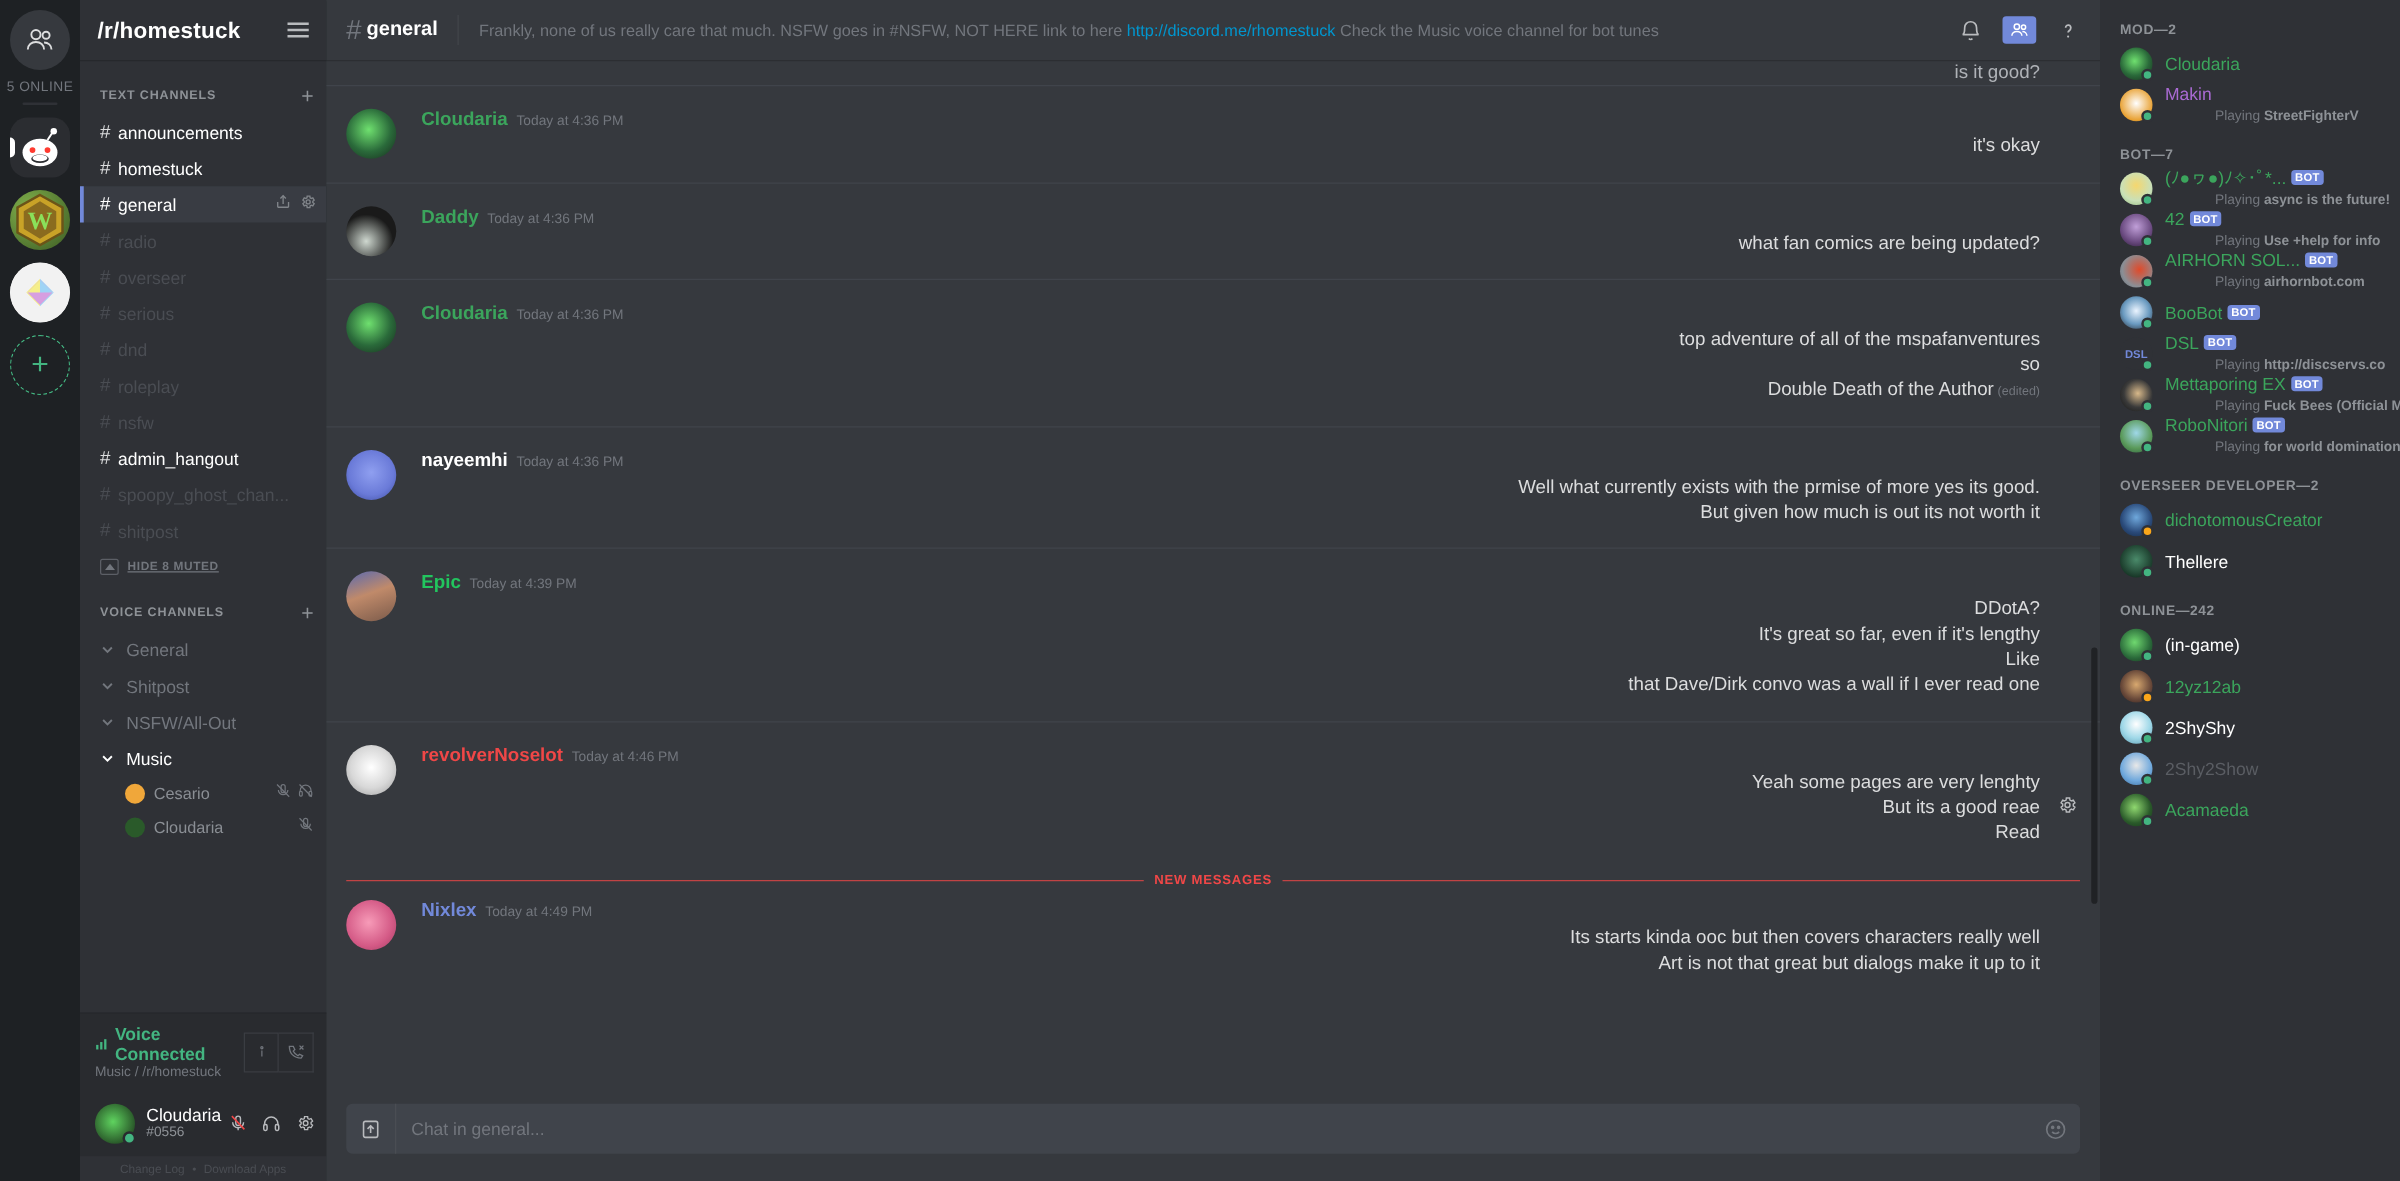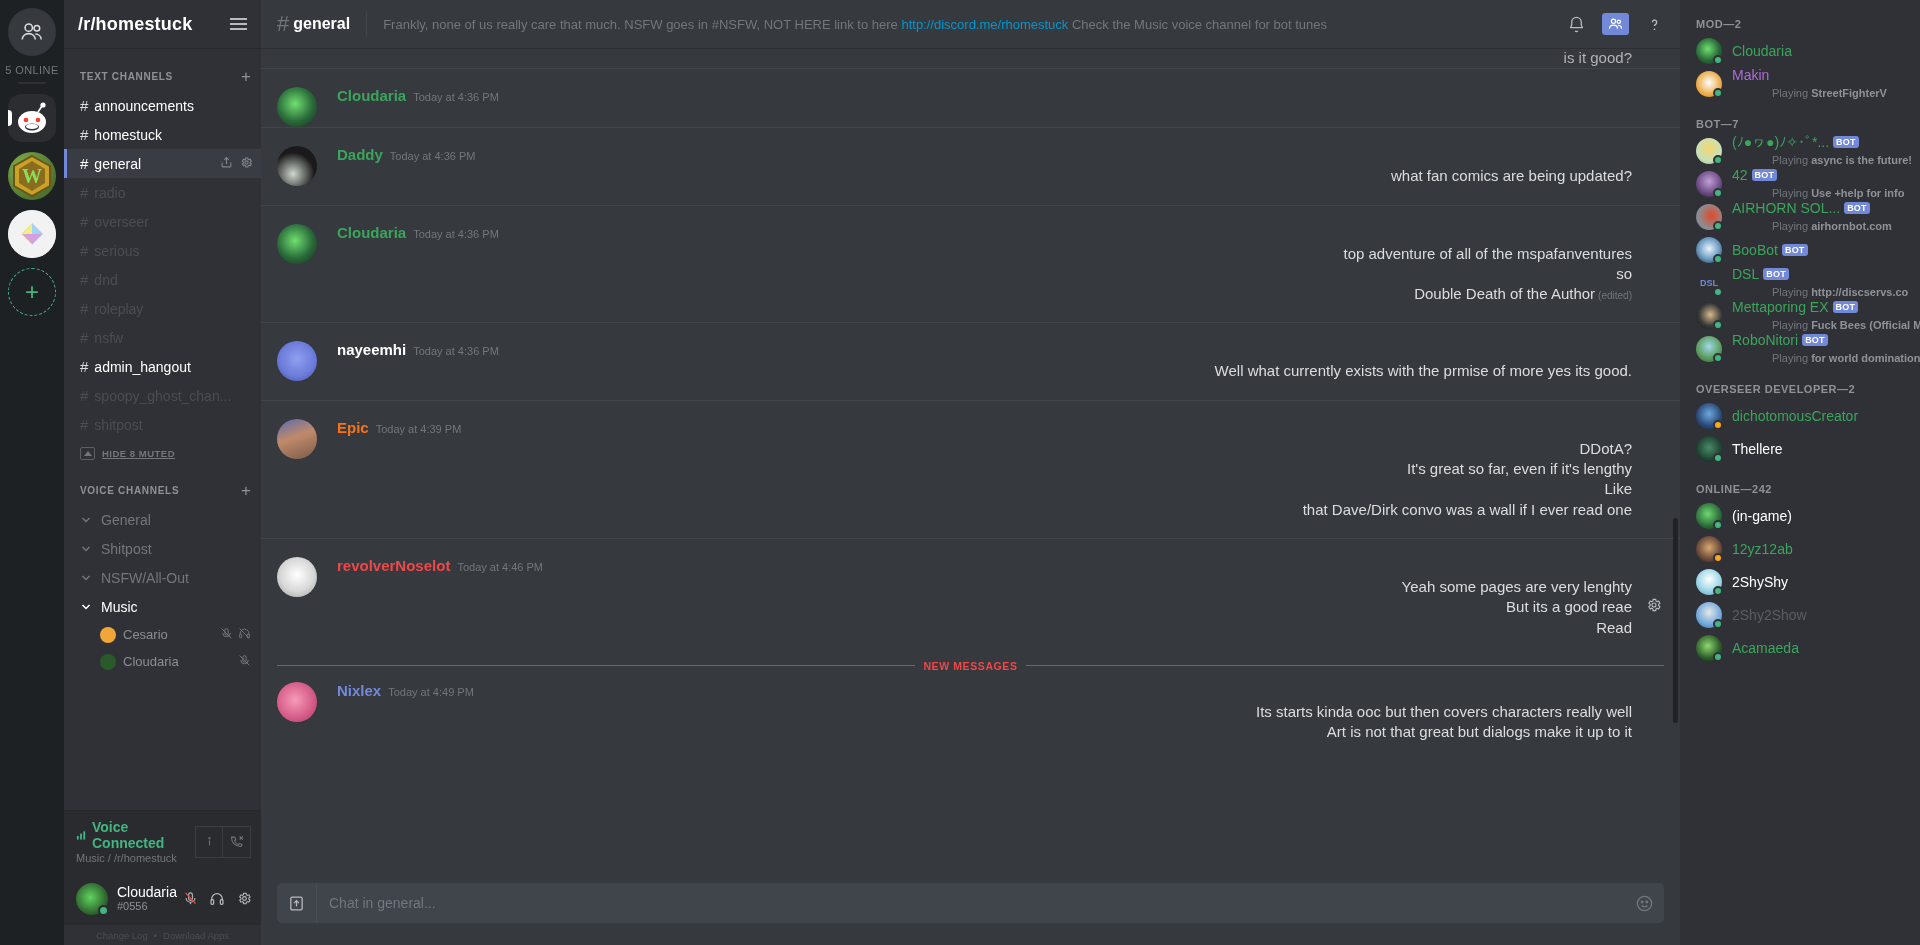--- a/index.html
+++ b/index.html
@@ -549,20 +549,21 @@
         </div>
 
         <div class="msg">
           <div class="msg-inner">
             <div class="msg-avatar" style="background:radial-gradient(circle at 45% 42%, #6fe06f 0%, #2a6a3a 55%, #16281c 100%);"></div>
             <div class="msg-body">
               <div class="msg-head">
                 <span class="msg-user" style="color:#3ba55c;">Cloudaria</span>
                 <span class="msg-time">Today at 4:36 PM</span>
               </div>
+              <div class="msg-line">it's okay</div>
             </div>
           </div>
         </div>
 
         <div class="msg">
           <div class="msg-inner">
             <div class="msg-avatar" style="background:radial-gradient(circle at 40% 70%, #cfd8d0 0%, #1a1a1a 58%);"></div>
             <div class="msg-body">
               <div class="msg-head">
                 <span class="msg-user" style="color:#3ba55c;">Daddy</span>
@@ -592,30 +593,31 @@
 
         <div class="msg">
           <div class="msg-inner">
             <div class="msg-avatar" style="background:radial-gradient(circle at 50% 45%, #8f9ff0 0%, #6a7ad8 60%, #3a4a9a 100%);"></div>
             <div class="msg-body">
               <div class="msg-head">
                 <span class="msg-user" style="color:#ffffff;">nayeemhi</span>
                 <span class="msg-time">Today at 4:36 PM</span>
               </div>
               <div class="msg-line">Well what currently exists with the prmise of more yes its good.</div>
+              <div class="msg-line">But given how much is out its not worth it</div>
             </div>
           </div>
         </div>
 
         <div class="msg">
           <div class="msg-inner">
             <div class="msg-avatar" style="background:linear-gradient(160deg, #5a6ab0 0%, #c08a6a 45%, #7a5a4a 100%);"></div>
             <div class="msg-body">
               <div class="msg-head">
-                <span class="msg-user" style="color:#f97316;">Epic</span>
+                <span class="msg-user" style="color:#22c55e;">Epic</span>
                 <span class="msg-time">Today at 4:39 PM</span>
               </div>
               <div class="msg-line">DDotA?</div>
               <div class="msg-line">It's great so far, even if it's lengthy</div>
               <div class="msg-line">Like</div>
               <div class="msg-line">that Dave/Dirk convo was a wall if I ever read one</div>
             </div>
           </div>
         </div>
 

